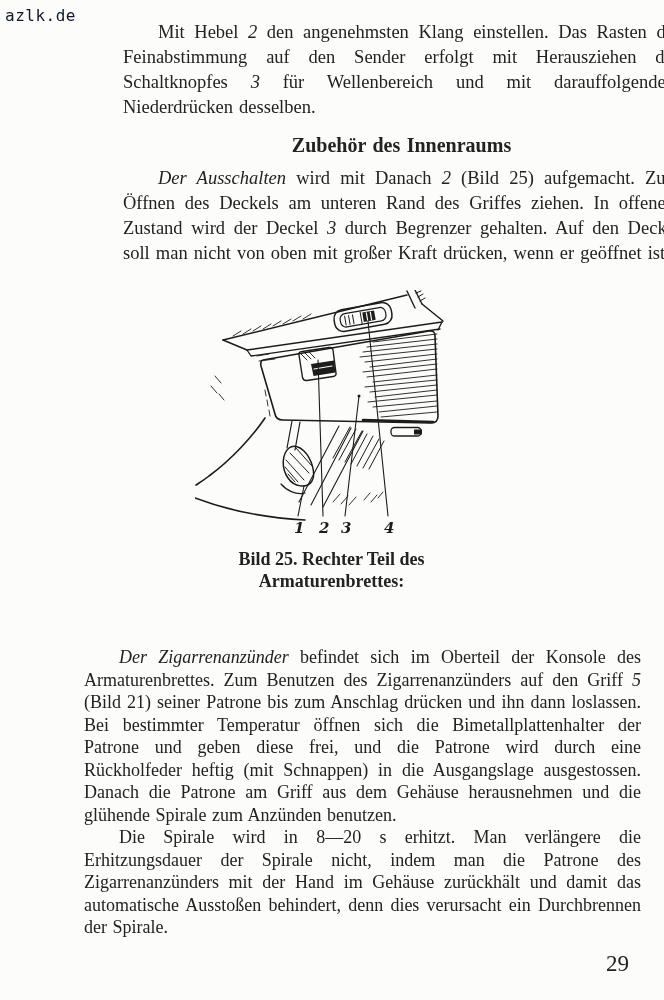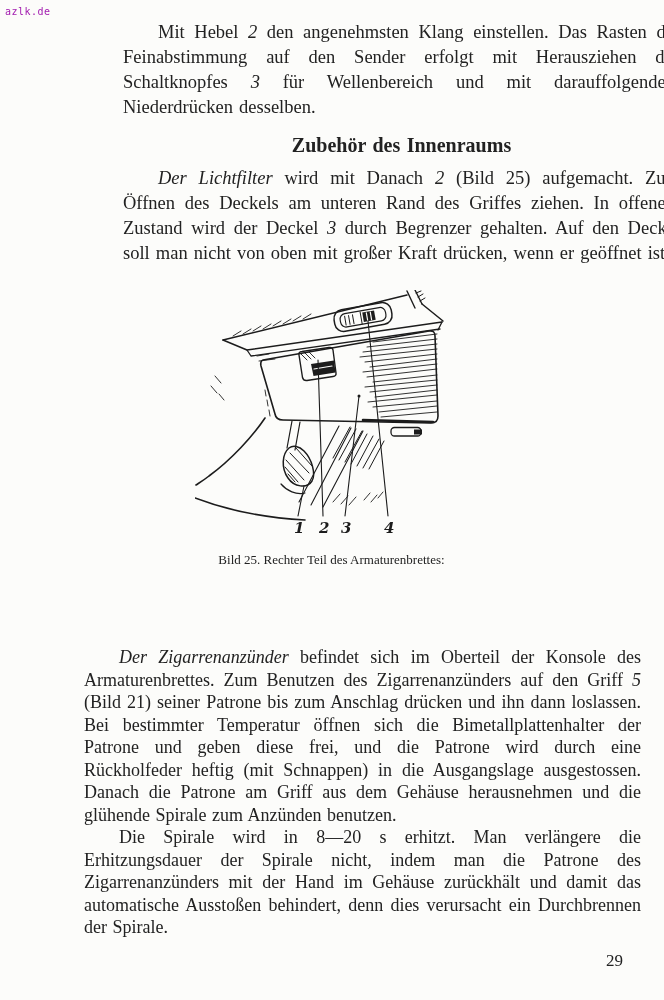--- a/index.html
+++ b/index.html
@@ -8,66 +8,66 @@
     width:664px;height:1000px;
     margin:0 auto;
     background:#fcfcfa;
     font-family:"Liberation Serif", serif;
     color:#222;
     overflow:hidden;
   }
   .watermark{
     position:absolute;top:6px;left:5px;
     font-family:"DejaVu Sans Mono", monospace;
-    font-size:10px;letter-spacing:.5px;
-    color:#a21caf;
+    font-size:16px;letter-spacing:.5px;
+    color:#0f172a;
   }
   .text-top{
     position:absolute;left:84px;top:20px;width:557px;
     font-size:18.5px;line-height:25px;
     text-align:justify;
     word-spacing:1.5px;
     margin-left:39px;
   }
   .text-top p, .text-bottom p{margin:0;text-indent:35px;}
   h2.section-heading{
     margin:13px 0 9px 0;
     font-size:20px;line-height:24px;
     font-weight:bold;text-align:center;text-indent:0;
   }
   .it{font-style:italic;}
   .figure-svg{position:absolute;left:195px;top:290px;}
   .figure-caption{
     position:absolute;left:189px;top:549px;width:285px;
-    font-size:13px;line-height:21.5px;
+    font-size:18px;line-height:21.5px;font-weight:bold;
   }
   .figure-caption .cap-title{text-align:center;}
   .figure-caption .cap-legend{text-align:justify;text-align-last:justify;}
   .text-bottom{
     position:absolute;left:84px;top:646px;width:557px;
     font-size:18px;line-height:22.5px;
     text-align:justify;
     word-spacing:1px;
   }
   .page-number{
     position:absolute;top:951px;left:606px;
-    font-size:17px;
+    font-size:23px;
   }
 </style>
 </head>
 <body>
 
 <div class="page">
 
   <div class="watermark">azlk.de</div>
 
   <div class="text-top">
     <p><span>Mit Hebel </span><span class="it">2</span><span> den angenehmsten Klang einstellen. Das Rasten der Feinabstimmung auf den Sender erfolgt mit Herausziehen des Schaltknopfes </span><span class="it">3</span><span> für Wellenbereich und mit darauffolgendem Niederdrücken desselben.</span></p>
     <h2 class="section-heading">Zubehör des Innenraums</h2>
-    <p><span class="it">Der Lichtfilter</span><span> wird mit Danach </span><span class="it">2</span><span> (Bild 25) aufgemacht. Zum Öffnen des Deckels am unteren Rand des Griffes ziehen. In offenem Zustand wird der Deckel </span><span class="it">3</span><span> durch Begrenzer gehalten. Auf den Deckel soll man nicht von oben mit großer Kraft drücken, wenn er geöffnet ist.</span></p>
+    <p><span class="it">Der Ausschalten</span><span> wird mit Danach </span><span class="it">2</span><span> (Bild 25) aufgemacht. Zum Öffnen des Deckels am unteren Rand des Griffes ziehen. In offenem Zustand wird der Deckel </span><span class="it">3</span><span> durch Begrenzer gehalten. Auf den Deckel soll man nicht von oben mit großer Kraft drücken, wenn er geöffnet ist.</span></p>
   </div>
 
   <svg class="figure-svg" width="330" height="250" viewBox="0 0 330 250" fill="none" stroke="#1c1c1c" stroke-linecap="round" stroke-linejoin="round">
 
     <g>
       <path d="M212,1 L220,18 M220,0 L227,14" stroke-width="1.4"></path>
       <path d="M221,3 L226,1 M223,7 L228,4 M225,11 L230,8" stroke-width="1"></path>
       <path d="M227,14 L248,31" stroke-width="1.5"></path>
     </g>
 

